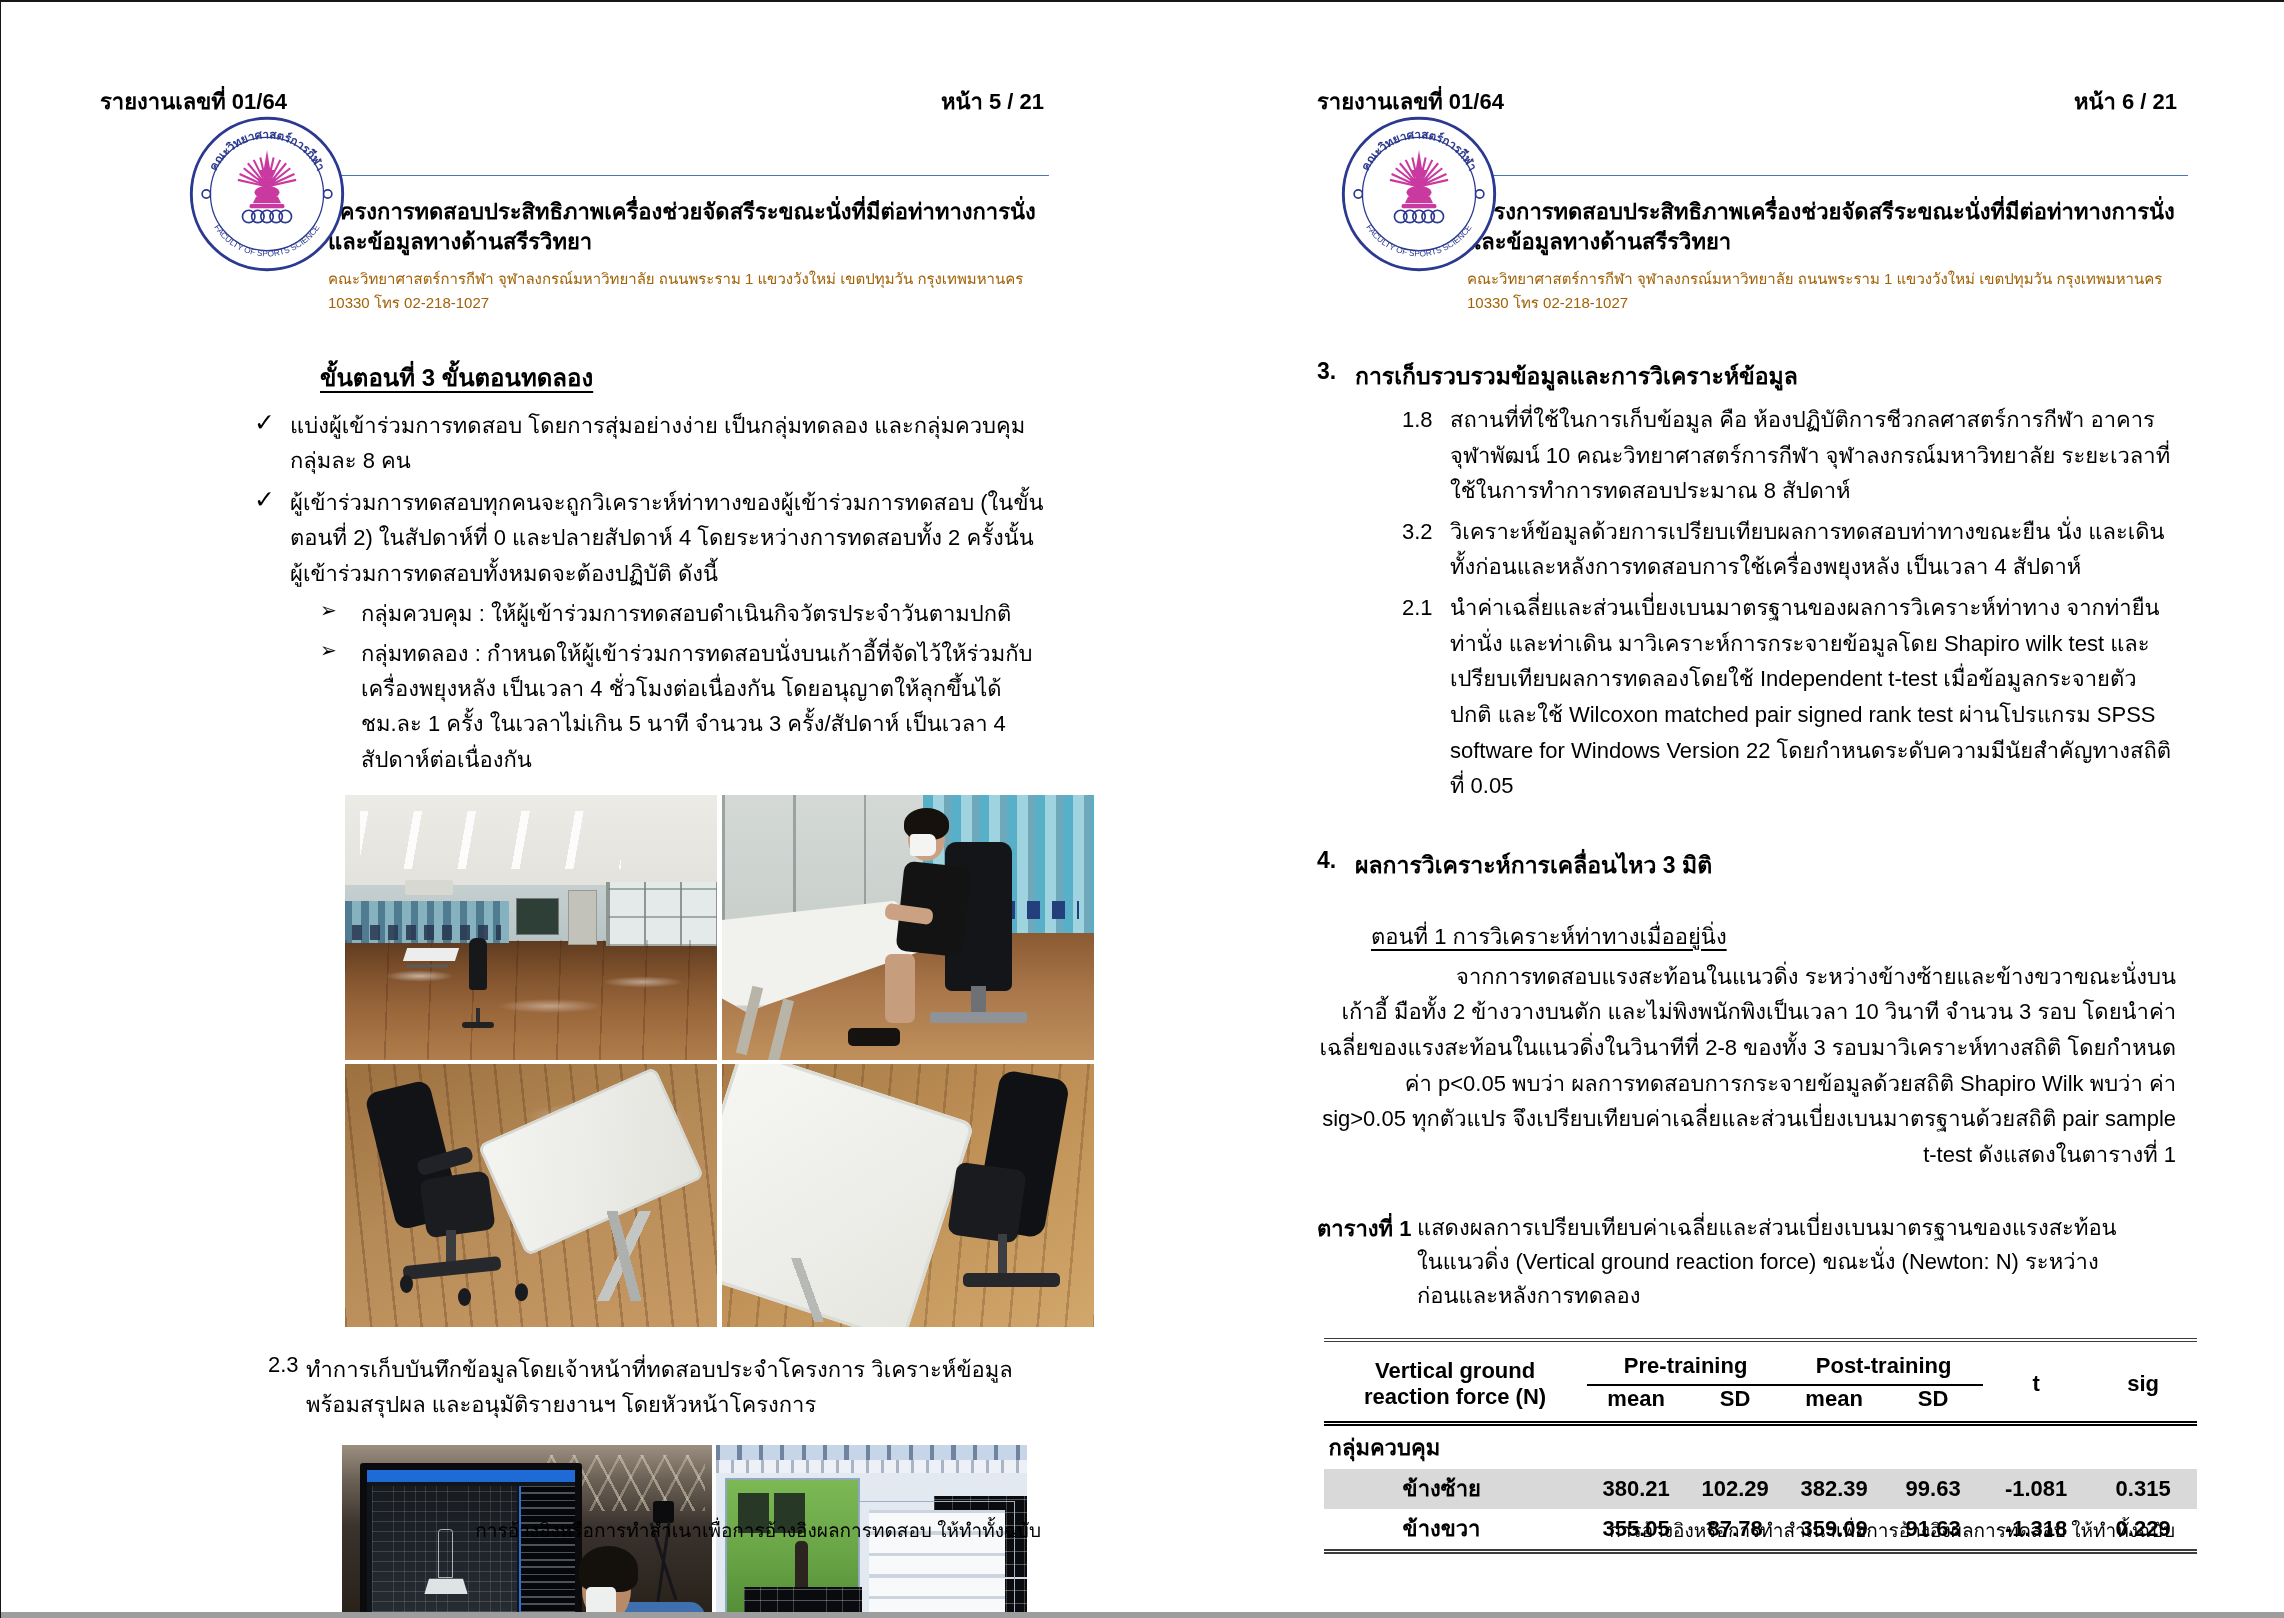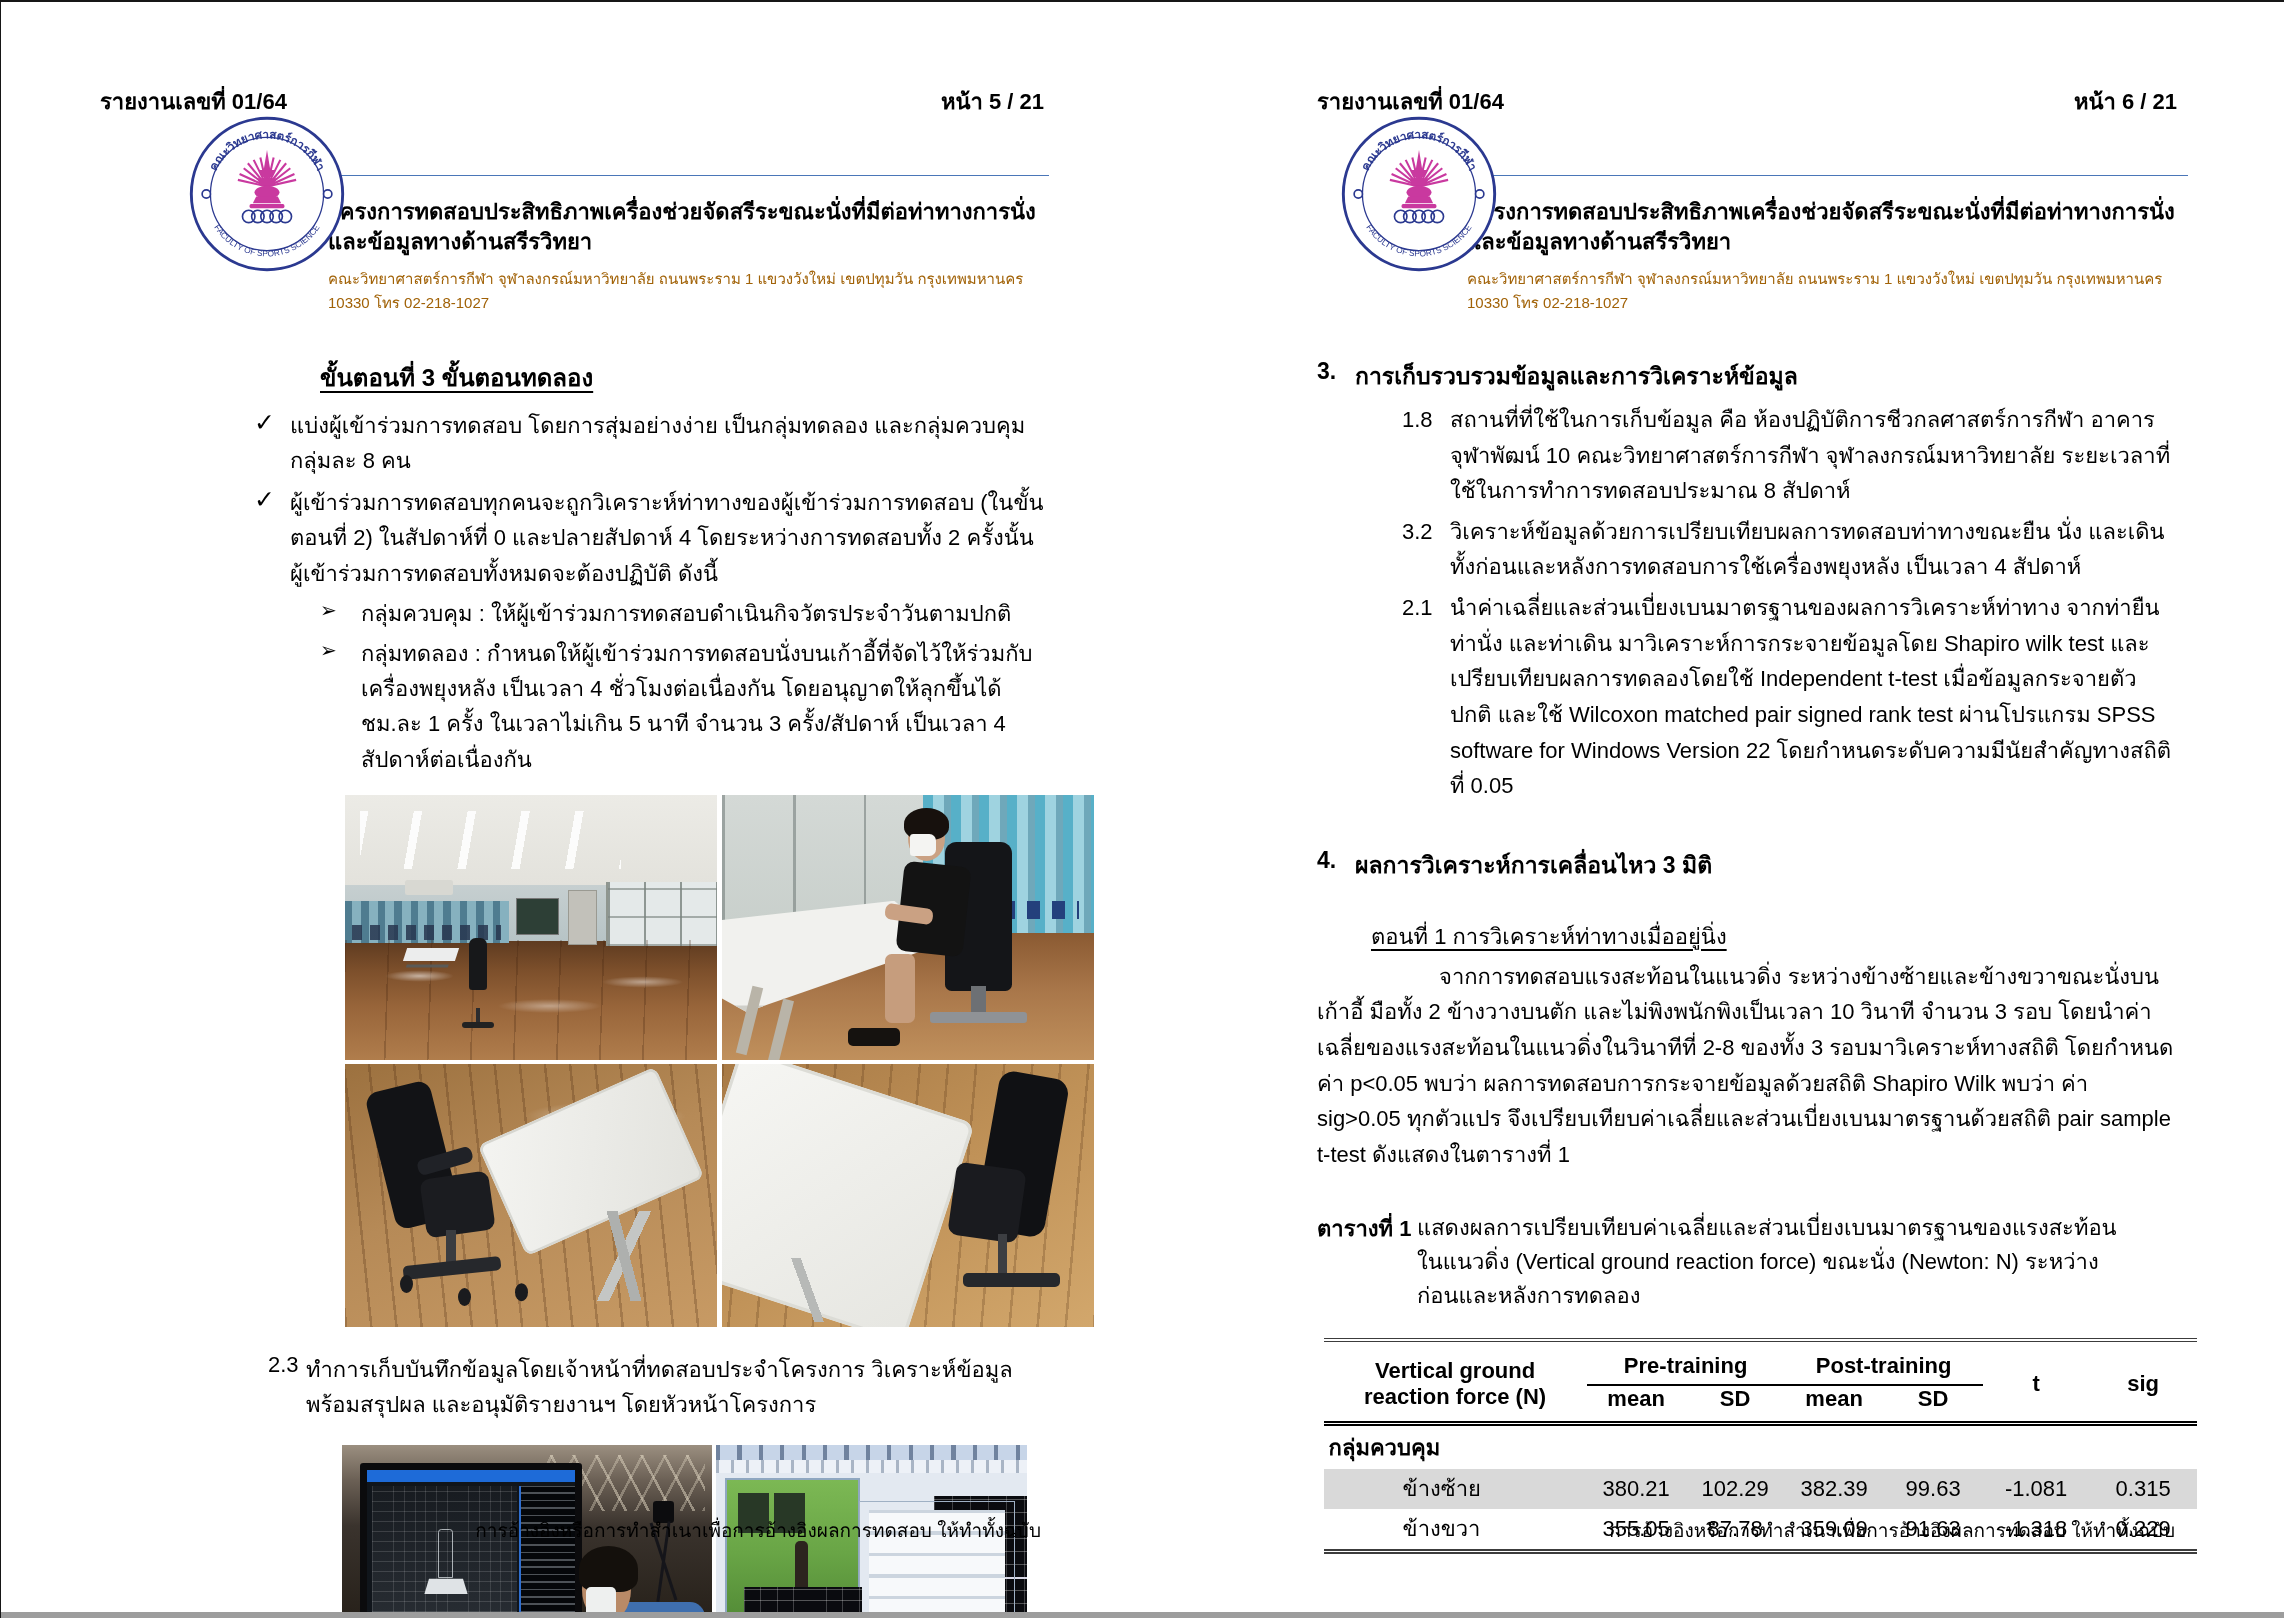--- a/index.html
+++ b/index.html
@@ -183,34 +183,34 @@
   .sec-head{display:flex;margin-top:43px;font-weight:bold;font-size:23px;}
   .sec-head .num{flex:0 0 38px;}
   .sec-items{margin-left:85px;margin-top:8.2px;}
   .sec-item{display:flex;margin-top:5px;}
   .sec-item .num{flex:0 0 48px;font-size:22px;line-height:1.62;}
   .sec-item .itext{font-size:22px;line-height:1.62;width:726px;}
   .part-head{margin:36px 0 0 54px;font-size:22px;text-decoration:underline;text-underline-offset:5px;}
   .sub41{display:flex;margin:21.4px 0 0 125px;font-weight:bold;}
   .sub41 .num{flex:0 0 51px;font-size:22px;line-height:1.6;}
   .sub41 .itext{font-size:22px;line-height:1.6;width:684px;}
-  .para{margin-top:5px;font-size:22px;line-height:1.62;text-indent:122px;width:859px;}
+  .para{margin-top:5px;font-size:22px;line-height:1.62;text-indent:122px;width:859px;text-align:right;}
   .caption{display:flex;margin-top:38px;}
   .caption .lab{flex:0 0 100px;font-size:22px;font-weight:bold;}
   .caption .ctext{font-size:22px;line-height:1.55;width:723px;}
 
   .rtable{border-collapse:collapse;margin:25px 0 0 6.6px;width:854px;table-layout:fixed;
       border-top:4.1px double #3c3c3c;border-bottom:5.8px double #3c3c3c;font-size:22px;}
   .rtable th,.rtable td{padding:0;font-weight:normal;}
   .rtable thead th{font-weight:bold;vertical-align:middle;}
   .rtable .row1 th{padding-top:11.5px;padding-bottom:5px;}
   .rtable .row2 th{padding-bottom:8.2px;}
   .rtable th.grp{border-bottom:2.5px solid #000;}
   .rtable thead{border-bottom:5.8px double #000;}
-  .rtable td{text-align:center;height:40px;vertical-align:middle;}
+  .rtable td{text-align:center;height:40px;vertical-align:middle;font-weight:bold;}
   .rtable td.rowlabel{text-align:left;padding-left:79px;}
   .rtable tr.shade{background:#d9d9d9;}
   .rtable tr.group-head td{text-align:left;font-weight:bold;padding-left:5px;height:43px;}
   .rtable col.c-label{width:263px;}
   .rtable col.c-n{width:99px;}
   .rtable col.c-t{width:107px;}
   .thin{font-weight:bold;}
 </style>
 </head>
 <body>

